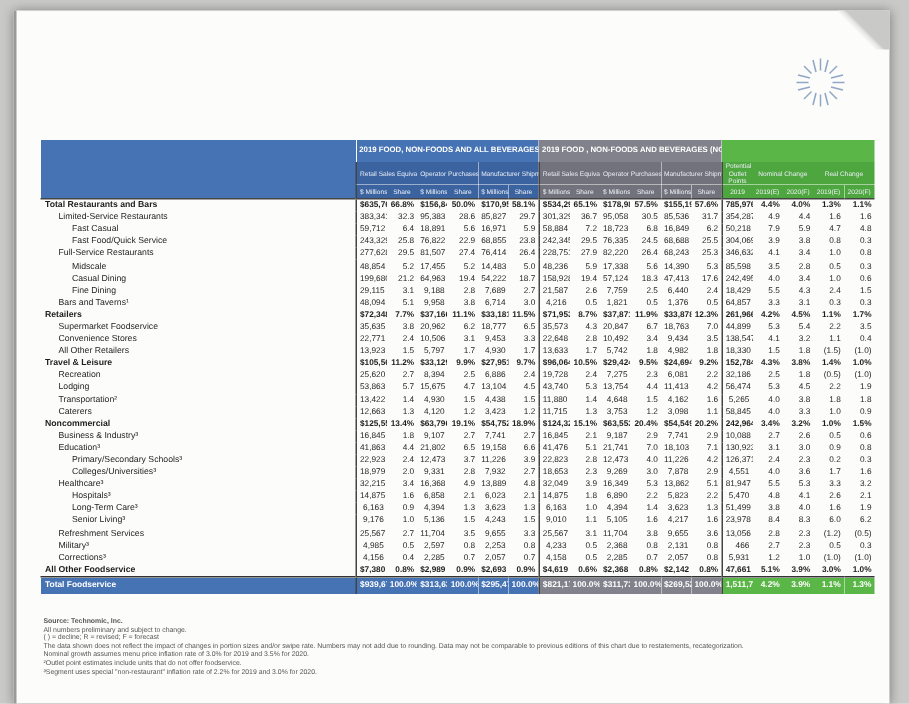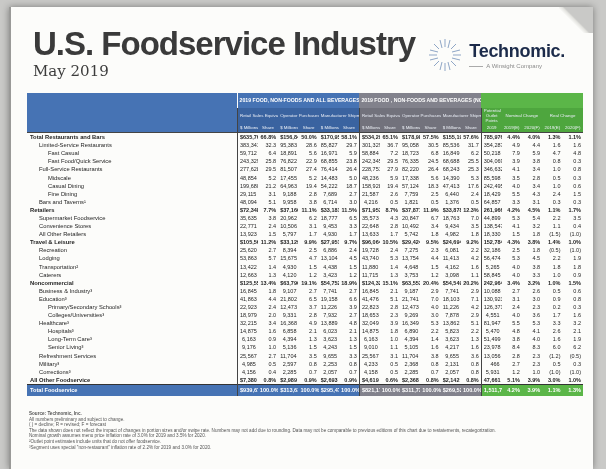--- a/index.html
+++ b/index.html
@@ -42,24 +42,20 @@
   .notes{position:absolute;left:18px;top:404px;width:560px;}
   .notes div{font-size:4.6px;line-height:5.6px;color:#555;}
   .src{font-weight:bold;}
 </style>
 </head>
 <body>
 
 <div class="paper">
   <div class="curl"></div>
 
-  <div class="hdr">
-    <div class="title">U.S. Foodservice Industry</div>
-    <div class="date">May 2019</div>
-  </div>
 
   <div class="logo">
     <svg width="36" height="36" viewBox="0 0 36 36">
       <g stroke="#8fa6c6" stroke-width="1">
         <line x1="18" y1="2" x2="18" y2="10"></line>
           <line x1="18" y1="26" x2="18" y2="34"></line>
         <line x1="2" y1="18" x2="10" y2="18"></line>
           <line x1="26" y1="18" x2="34" y2="18"></line>
         <line x1="7" y1="7" x2="12" y2="12"></line>
           <line x1="24" y1="24" x2="29" y2="29"></line>
@@ -68,24 +64,20 @@
         <line x1="13" y1="3" x2="15" y2="11"></line>
           <line x1="21" y1="25" x2="23" y2="33"></line>
         <line x1="23" y1="3" x2="21" y2="11"></line>
           <line x1="15" y1="25" x2="13" y2="33"></line>
         <line x1="3" y1="13" x2="11" y2="15"></line>
           <line x1="25" y1="21" x2="33" y2="23"></line>
         <line x1="33" y1="13" x2="25" y2="15"></line>
           <line x1="11" y1="21" x2="3" y2="23"></line>
       </g>
     </svg>
-    <div>
-      <div class="brand">Technomic.</div>
-      <div class="tagline">A Winsight Company</div>
-    </div>
   </div>
 
   <table>
     <thead>
         <tr>
           <th rowspan="3" class="g1" style="width:206px"></th>
           <th class="gt g1" colspan="6">2019 FOOD, NON-FOODS AND ALL BEVERAGES (ALCOHOL &amp; NONALCOHOL)</th>
           <th class="gt g2" colspan="6">2019 FOOD , NON-FOODS AND BEVERAGES (NONALCOHOL ONLY)</th>
           <th class="gt g3" colspan="5"></th>
         </tr>

